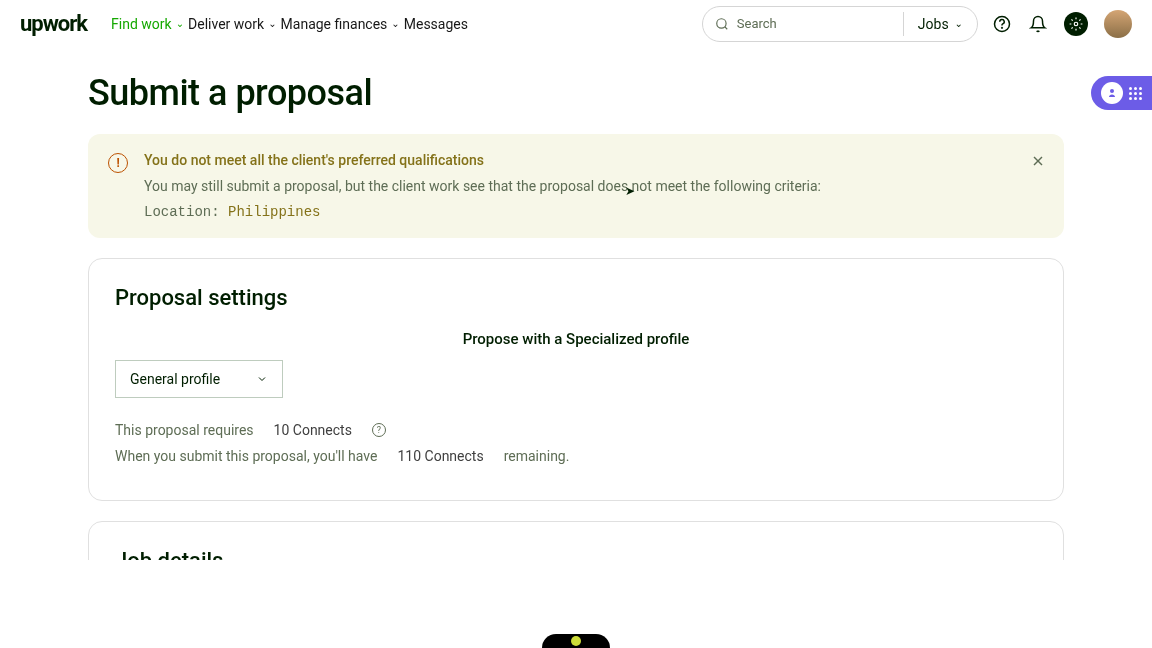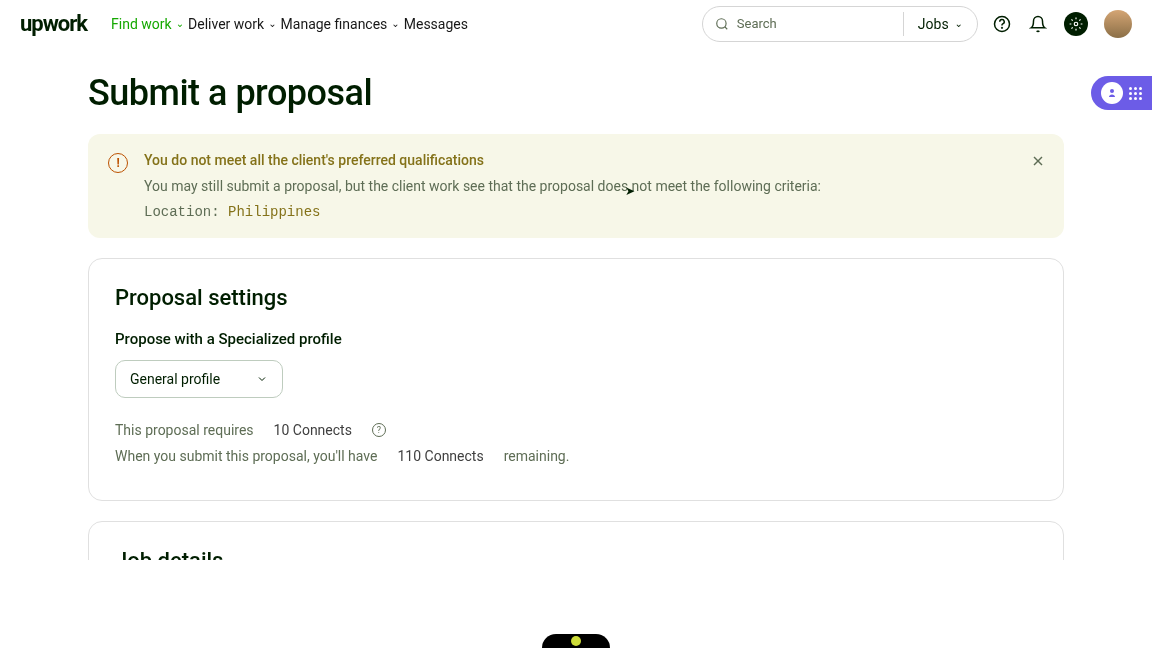--- a/index.html
+++ b/index.html
@@ -33,22 +33,22 @@
     .warning-body { flex: 1; }
     .warning-title { color: #847219; font-size: 14px; font-weight: 500; margin-bottom: 10px; }
     .warning-text { color: #5e6d55; font-size: 14px; margin-bottom: 10px; }
     .warning-criteria { color: #5e6d55; font-size: 14px; font-family: Liberation Mono, monospace; }
     .warning-criteria .value { color: #847219; }
     .warning-close { position: absolute; right: 18px; top: 18px; color: #5e6d55; font-size: 18px; cursor: pointer; }
     
     
     .card { border: 1px solid #e0e0e0; border-radius: 14px; padding: 26px; margin-bottom: 20px; }
     .card-title { font-size: 22px; font-weight: 500; margin-bottom: 20px; }
-    .field-label { font-size: 15px; font-weight: 500; margin-bottom: 12px; }
-    .select { border: 1px solid #beccbe; border-radius: 10px; padding: 10px 14px; width: 168px; display: flex; align-items: center; justify-content: space-between; font-size: 14px; cursor: pointer; margin-bottom: 24px; }
+    .field-label { font-size: 15px; font-weight: 500; margin-bottom: 12px; text-align: center; }
+    .select { border: 1px solid #beccbe; border-radius: 0; padding: 10px 14px; width: 168px; display: flex; align-items: center; justify-content: space-between; font-size: 14px; cursor: pointer; margin-bottom: 24px; }
     .connects-line { font-size: 14px; color: #5e6d55; margin-bottom: 10px; display: flex; align-items: center; gap: 20px; }
     .connects-line .bold { color: #404040; font-weight: 400; }
     .help-icon { width: 14px; height: 14px; border: 1.5px solid #5e6d55; border-radius: 50%; display: inline-flex; align-items: center; justify-content: center; font-size: 9px; color: #5e6d55; }
     
     
     .job-title { font-size: 18px; font-weight: 500; margin-bottom: 18px; }
     .job-row { display: flex; }
     .job-left { flex: 1; }
     .job-right { width: 220px; padding-left: 24px; border-left: 1px solid #e0e0e0; }
     .tag { display: inline-block; background: #e9e9e9; color: #5e6d55; font-size: 12px; padding: 4px 12px; border-radius: 12px; margin-right: 12px; }

